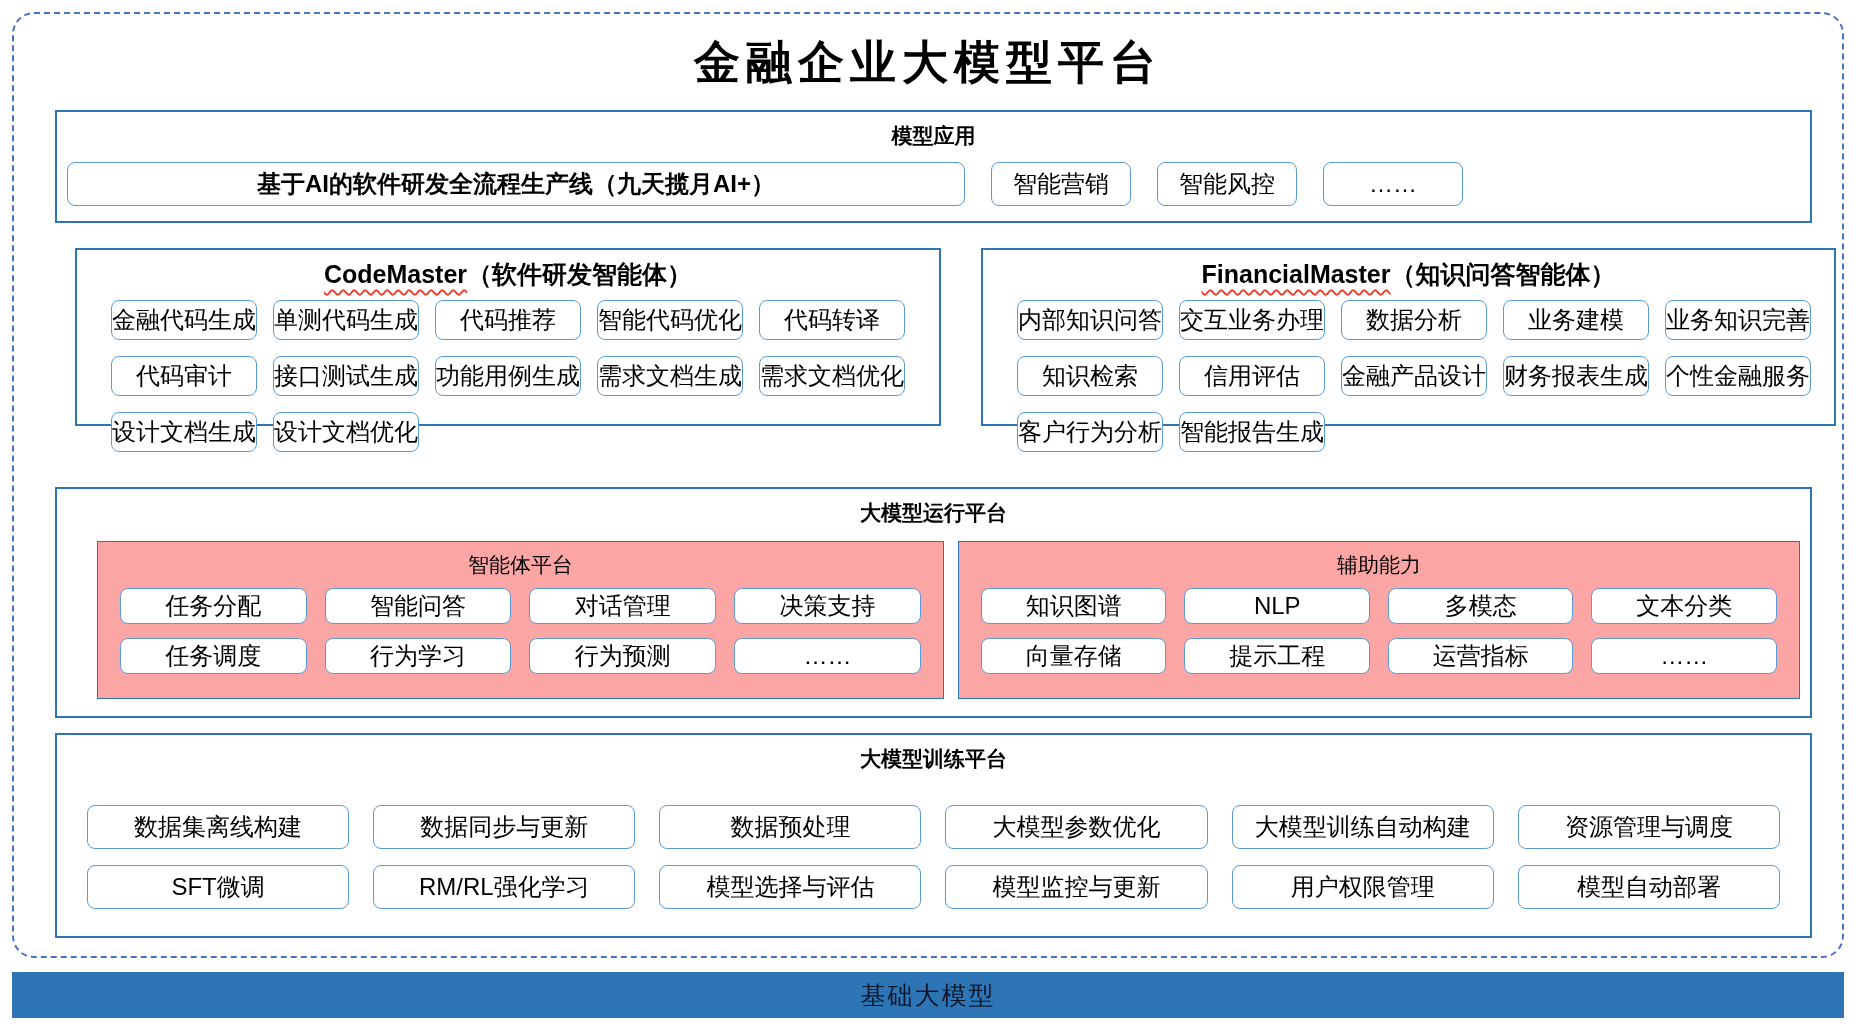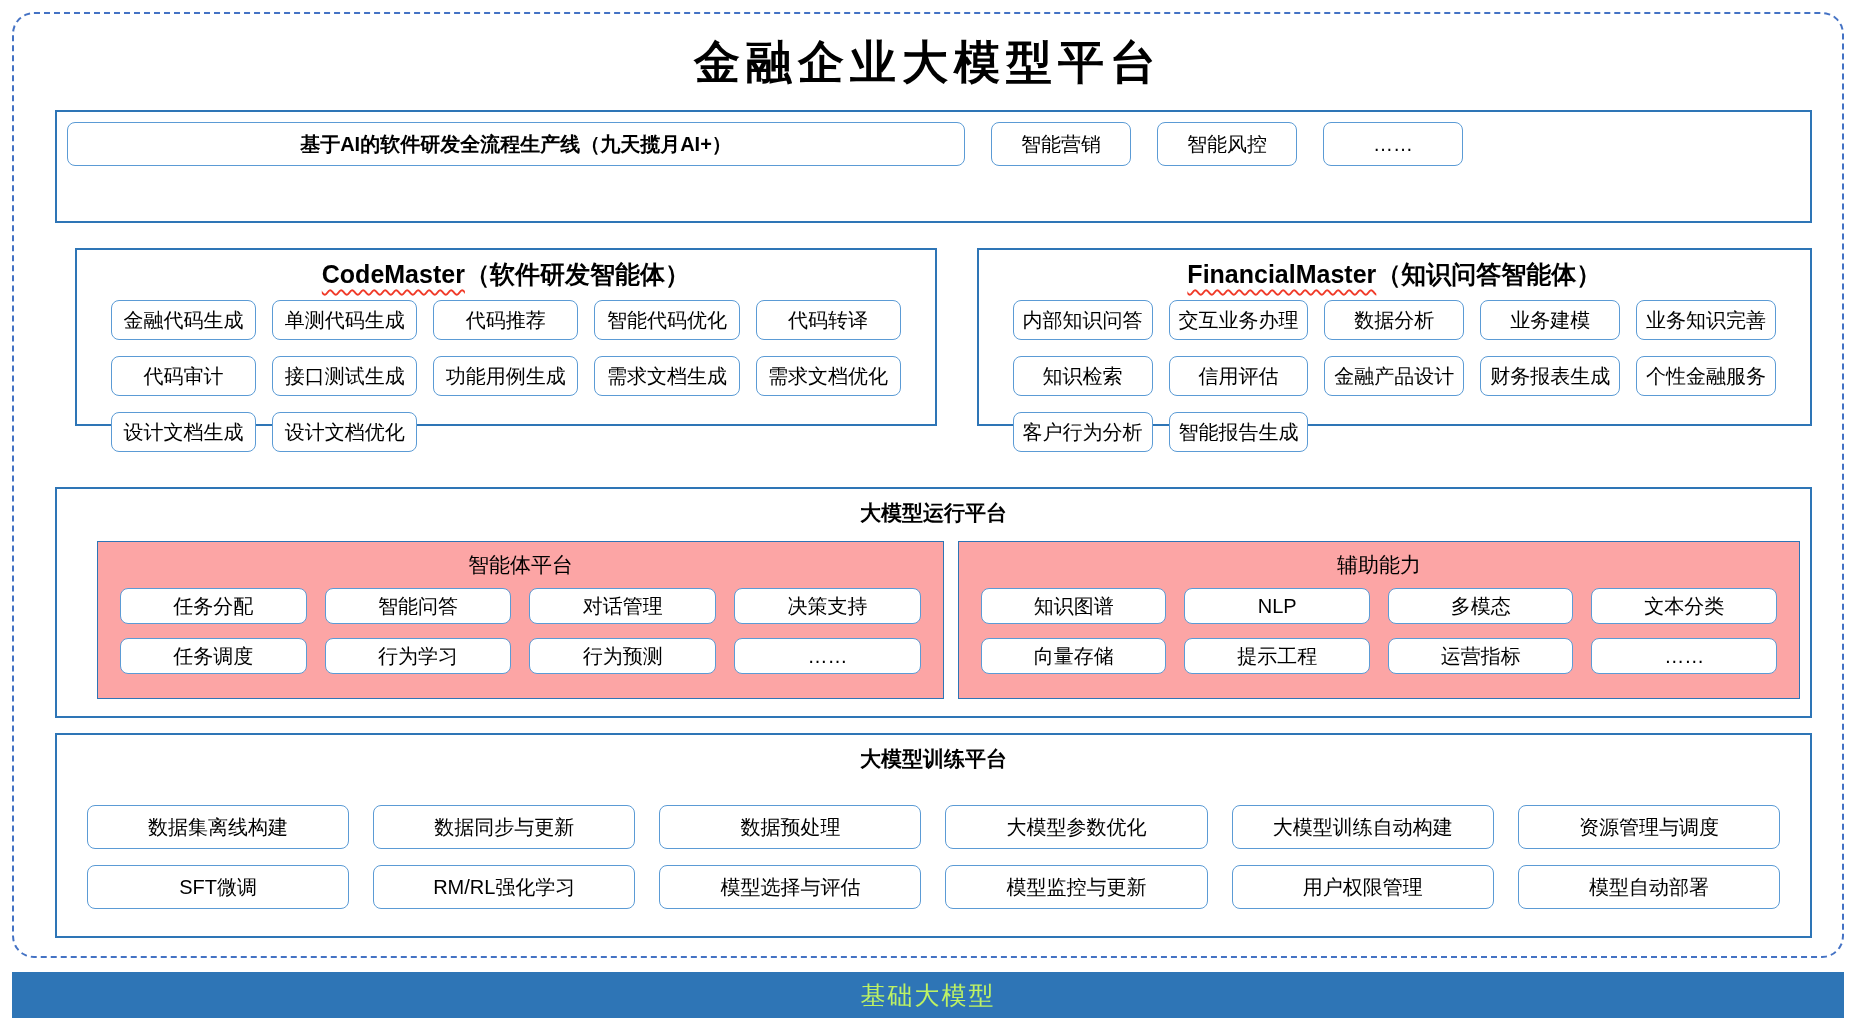--- a/index.html
+++ b/index.html
@@ -22,21 +22,21 @@
     position: absolute; left: 55px; width: 1757px;
     border: 2px solid #2E75B6; background: #fff;
   }
   .section-header {
     text-align: center; font-size: 21px; font-weight: bold; line-height: 32px; margin-top: 8px;
   }
 
   .itembox {
     border: 1.5px solid #5B9BD5; border-radius: 8px; background: #fff;
     display: flex; align-items: center; justify-content: center;
-    font-size: 20px; white-space: nowrap;
+    font-size: 24px; white-space: nowrap;
   }
 
   
   .sec-app { top: 110px; height: 113px; }
   .app-row { display: flex; gap: 26px; margin: 10px 10px 0 10px; }
   .pipeline-box { width: 898px; height: 44px; font-weight: bold; }
   .app-small { width: 140px; height: 44px; }
 
   
   .agents-wrap { position: absolute; left: 55px; top: 248px; width: 1757px; height: 210px; display: flex; gap: 20px; }
@@ -68,32 +68,33 @@
   .sec-training { top: 733px; height: 205px; }
   .training-grid {
     display: grid; grid-template-columns: repeat(6, 1fr);
     column-gap: 24px; row-gap: 16px; padding: 30px 30px 0 30px;
   }
   .training-grid .itembox { height: 44px; }
 
   
   .base-bar {
     position: absolute; left: 12px; top: 972px; width: 1832px; height: 46px;
-    background: #2E75B6; color: #bef264; display: flex; align-items: center; justify-content: center;
+    background: #2E75B6; color: #0f172a; display: flex; align-items: center; justify-content: center;
     font-size: 25px; letter-spacing: 2px;
   }
 </style>
 </head>
 <body>
 
 <div class="outer-dashed"></div>
 
 <div class="platform-title">金融企业大模型平台</div>
 
 <div class="section sec-app">
+  <div class="section-header">模型应用</div>
   <div class="app-row">
     <div class="itembox pipeline-box">基于AI的软件研发全流程生产线（九天揽月AI+）</div>
     <div class="itembox app-small">智能营销</div>
     <div class="itembox app-small">智能风控</div>
     <div class="itembox app-small">……</div>
   </div>
 </div>
 
 <div class="agents-wrap">
   <div class="agent-panel left">

